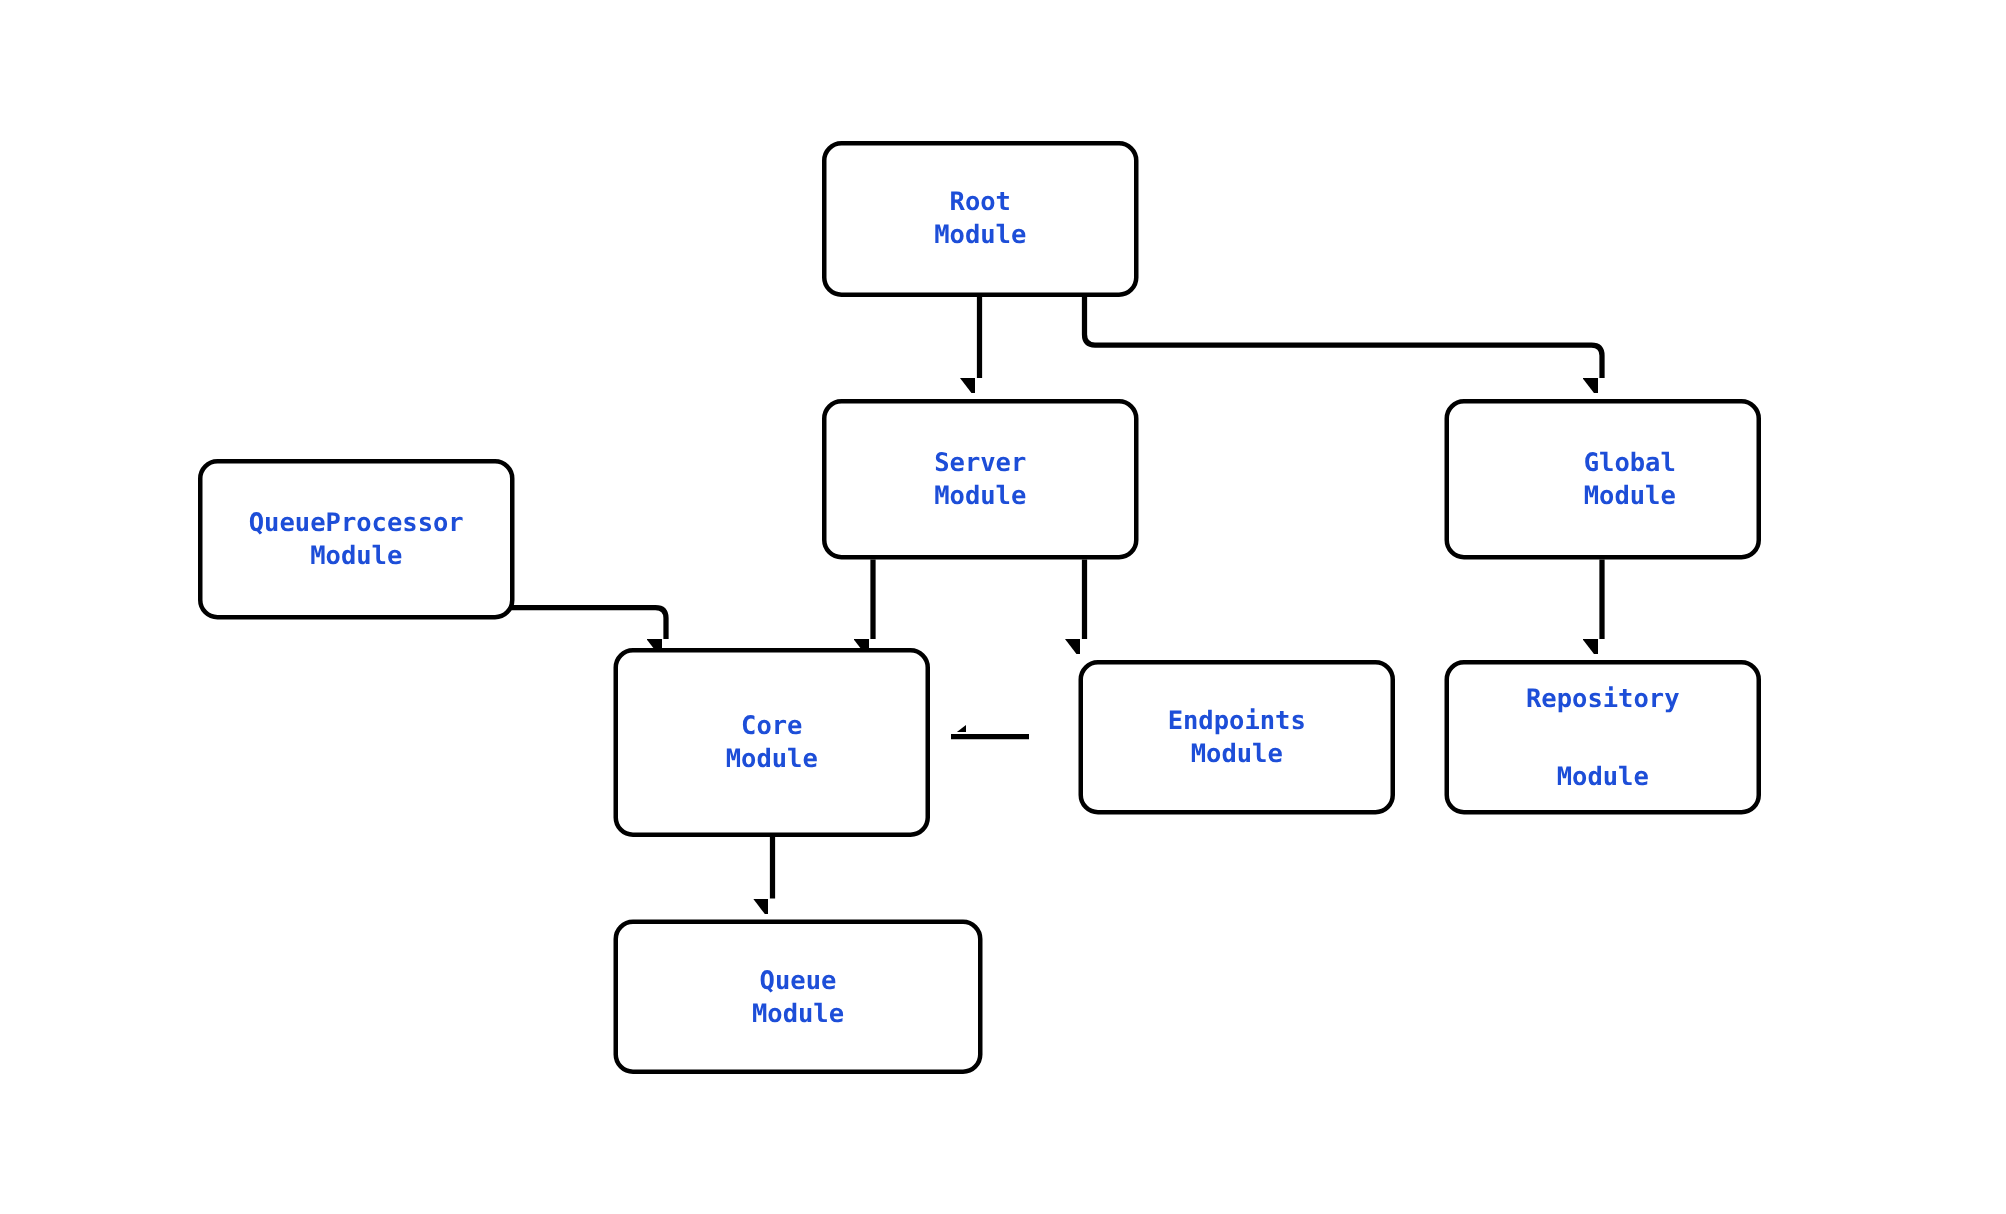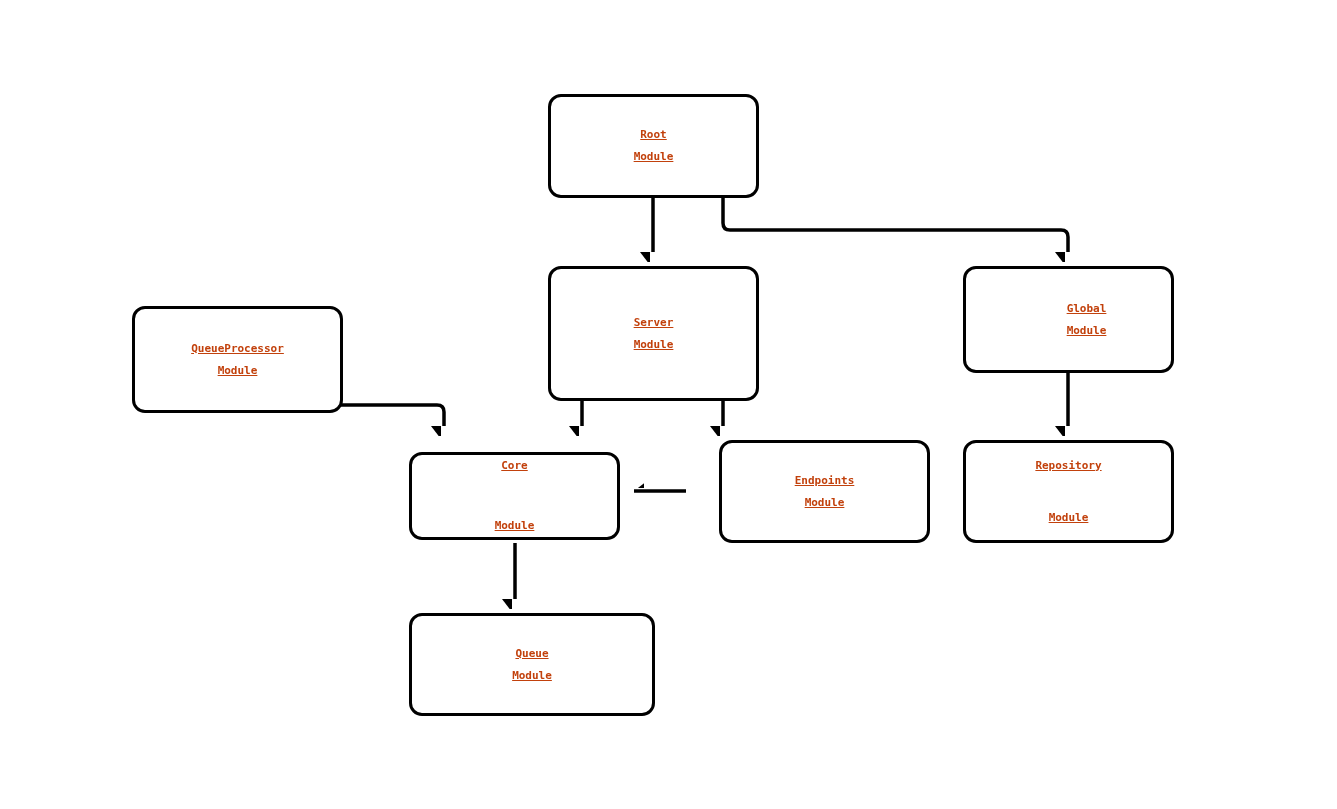--- a/index.html
+++ b/index.html
@@ -32,26 +32,25 @@
     border-radius: 13px;
     display: flex;
     flex-direction: column;
     align-items: center;
     justify-content: center;
     z-index: 2;
   }
   .node-line {
     font-family: "DejaVu Sans Mono", "Liberation Mono", monospace;
     font-weight: bold;
-    font-size: 11px;
+    font-size: 17px;
     line-height: 22px;
-    color: #c2410c;
+    color: #1d4ed8;
     white-space: pre;
     letter-spacing: 0px;
-    text-decoration: underline;
   }
 </style>
 </head>
 <body>
 
 <div id="canvas">
 
   <svg id="edge-layer" viewBox="0 0 1337 809" width="1337" height="809" xmlns="http://www.w3.org/2000/svg">
       <defs>
         <marker id="arrow-down" markerWidth="10" markerHeight="10" refX="13" refY="0" orient="0" markerUnits="userSpaceOnUse">
@@ -73,29 +72,29 @@
 
   <div id="node-layer">
       <div class="node" style="left: 548px; top: 94px; width: 211px; height: 104px;">
         <div class="node-line">Root</div>
         <div class="node-line">Module</div>
       </div>
       <div class="node" style="left: 132px; top: 266px; width: 211px; height: 107px; margin-top: 40px;">
         <div class="node-line">QueueProcessor</div>
         <div class="node-line">Module</div>
       </div>
-      <div class="node" style="left: 548px; top: 266px; width: 211px; height: 135px; text-align: center;">
+      <div class="node" style="left: 548px; top: 266px; width: 211px; height: 107px; text-align: center;">
         <div class="node-line">Server</div>
         <div class="node-line">Module</div>
       </div>
       <div class="node" style="left: 963px; top: 266px; width: 211px; height: 107px; padding-left: 36px;">
         <div class="node-line">Global</div>
         <div class="node-line">Module</div>
       </div>
-      <div class="node" style="left: 409px; top: 452px; width: 211px; height: 88px; justify-content: space-between;">
+      <div class="node" style="left: 409px; top: 432px; width: 211px; height: 126px;">
         <div class="node-line">Core</div>
         <div class="node-line">Module</div>
       </div>
       <div class="node" style="left: 719px; top: 440px; width: 211px; height: 103px;">
         <div class="node-line">Endpoints</div>
         <div class="node-line">Module</div>
       </div>
       <div class="node" style="left: 963px; top: 440px; width: 211px; height: 103px; gap: 30px;">
         <div class="node-line">Repository</div>
         <div class="node-line">Module</div>

